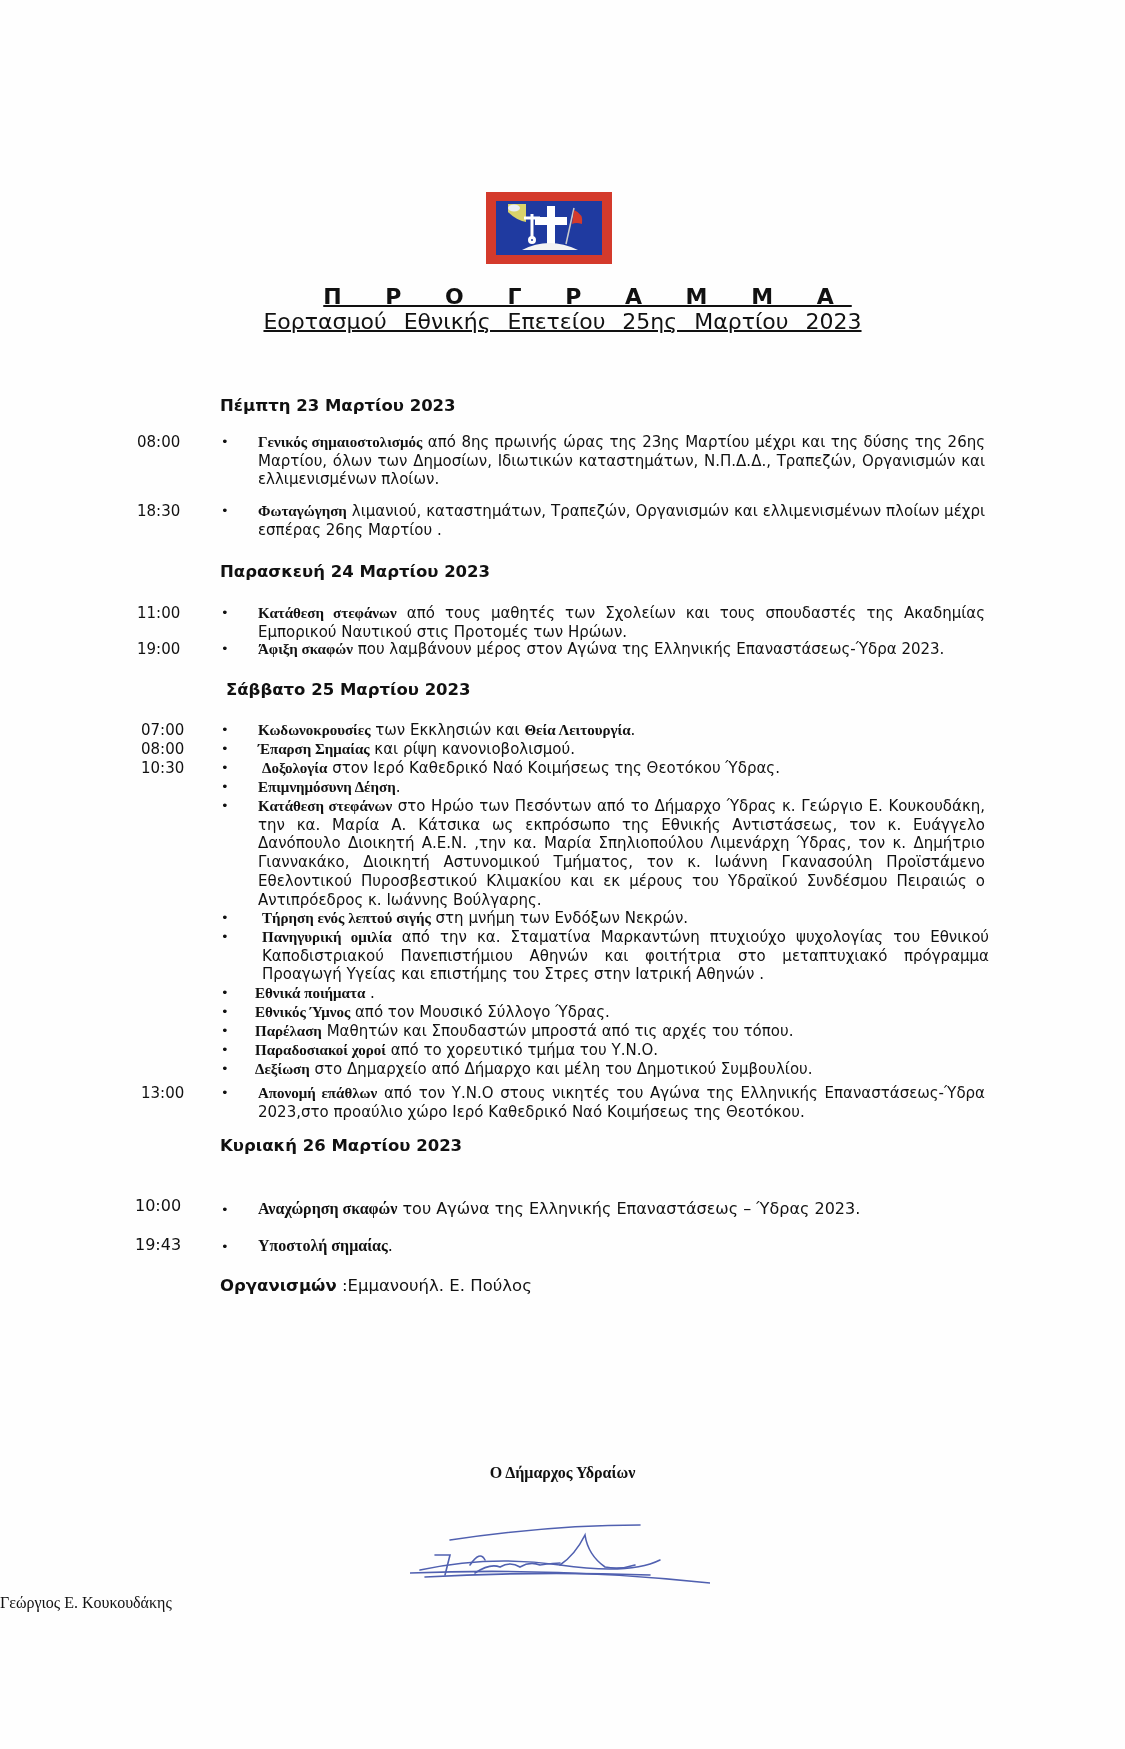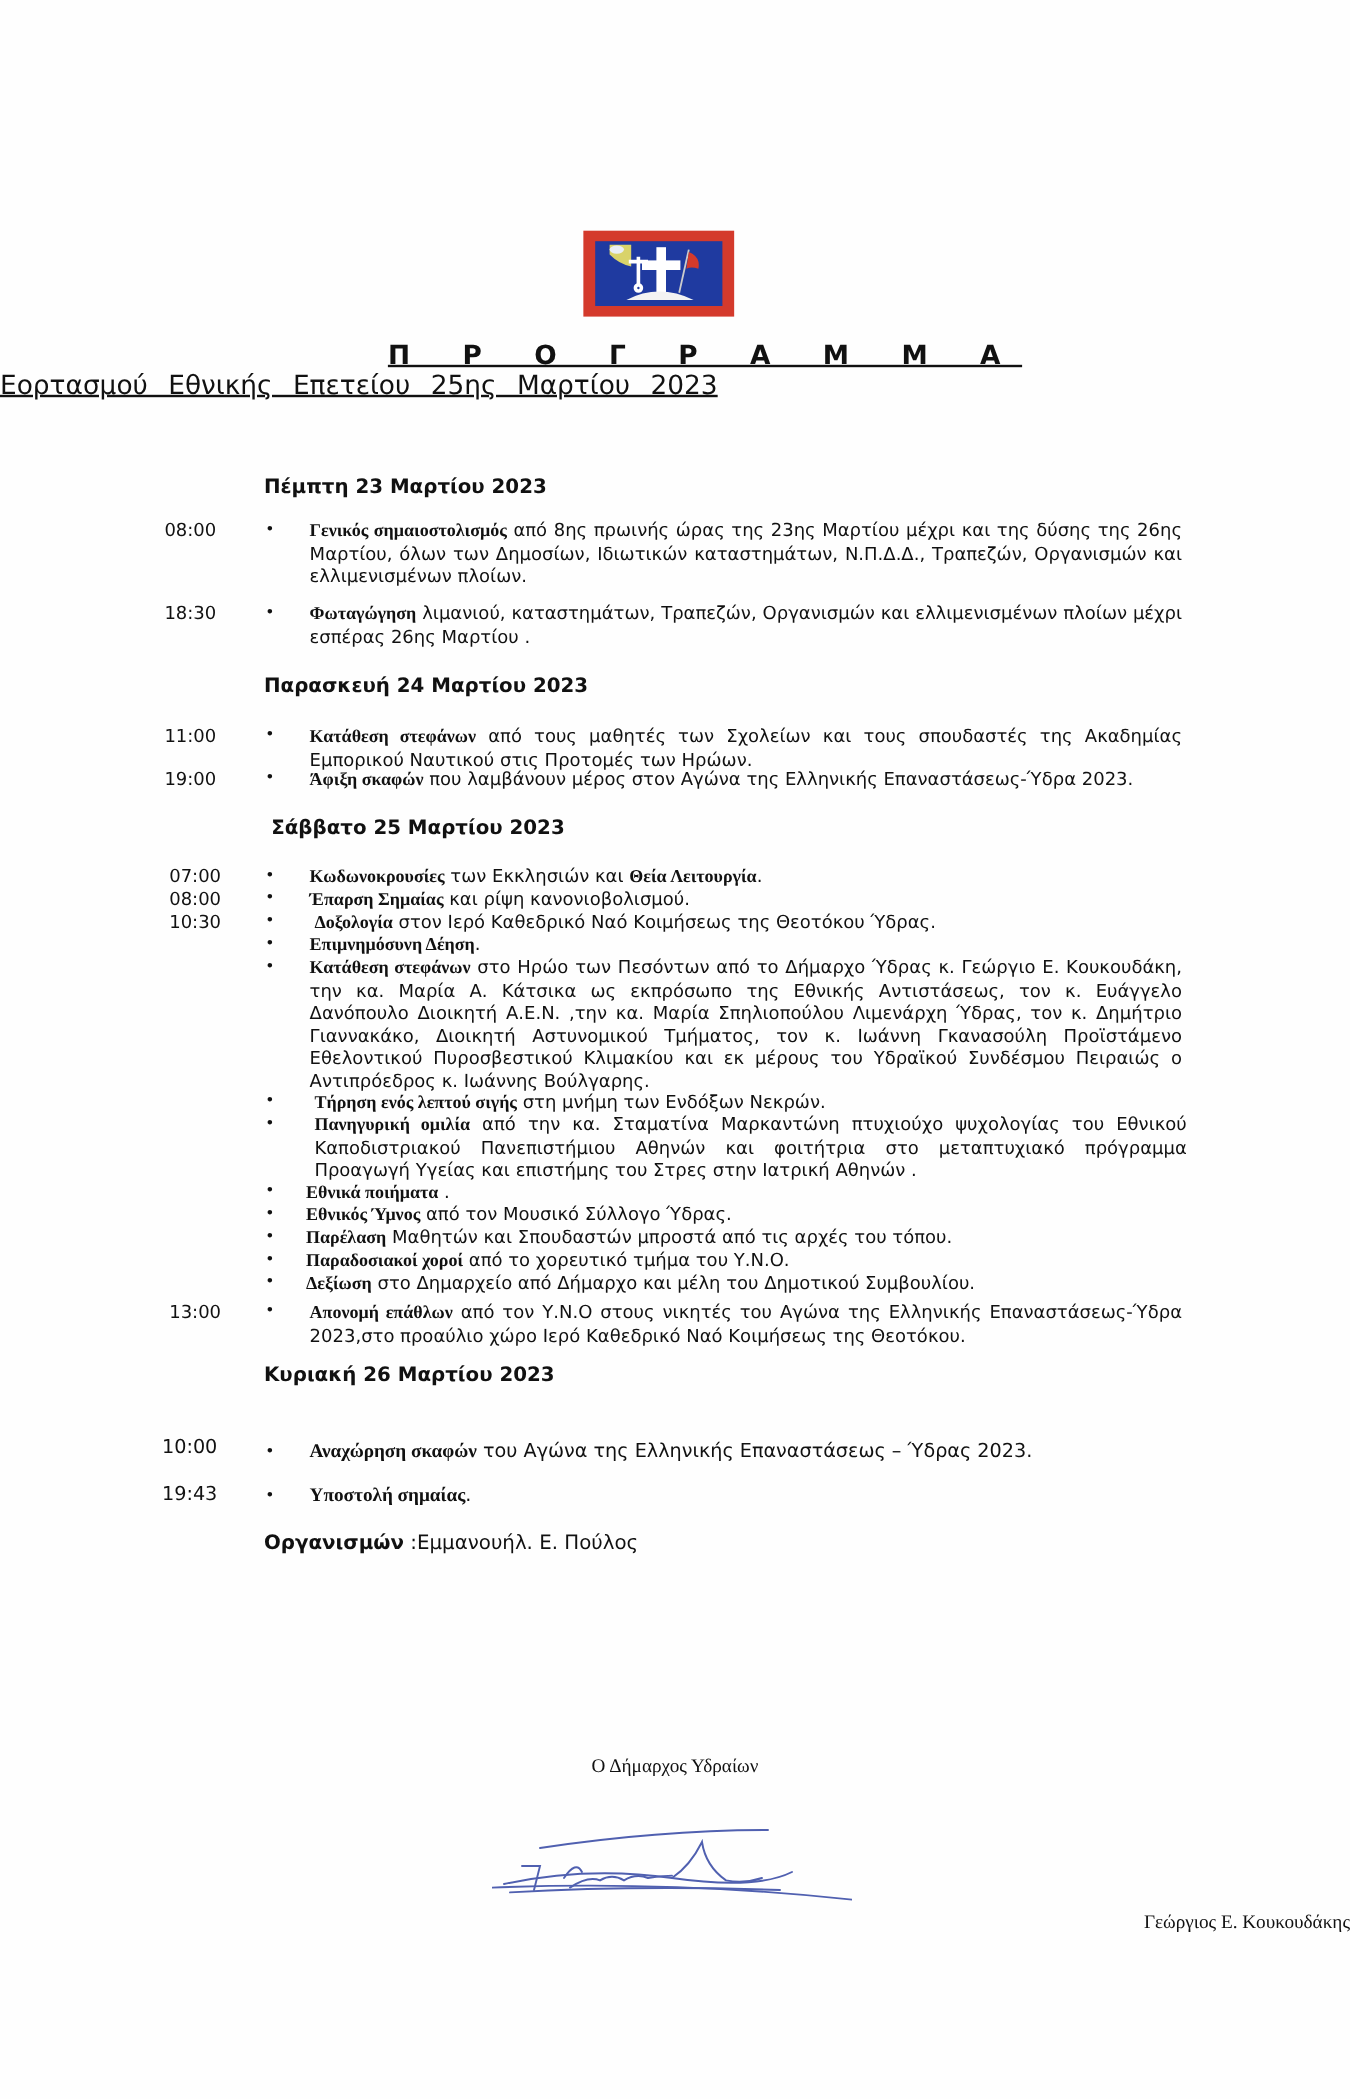--- a/index.html
+++ b/index.html
@@ -2,32 +2,32 @@
 <html><head>
 <meta charset="utf-8">
 <style>
   html, body { margin:0; padding:0; background:#fefefe; }
   body { width:1125px; height:1749px; position:relative; overflow:hidden;
          font-family:"DejaVu Sans", sans-serif; color:#111; }
   .flag { position:absolute; left:486px; top:192px; width:126px; height:72px; }
   .title1 { position:absolute; left:0; width:1125px; top:284px; text-align:center;
             font-size:22px; font-weight:bold; letter-spacing:18px;padding-left:16px; }
   .title1 span { text-decoration:underline; text-decoration-thickness:2px; padding-left:18px; }
-  .title2 { position:absolute; left:0; width:1125px; top:309px; text-align:left;
+  .title2 { position:absolute; left:0; width:1125px; top:309px; text-align:center;
             font-size:22px; word-spacing:10px; }
   .title2 span { text-decoration:underline; text-decoration-thickness:2px; }
   .day { position:absolute; left:220px; font-size:16.5px; font-weight:bold;text-align:center; }
   .row { position:absolute; left:0; width:1125px; font-size:15px; line-height:18.7px; }
   .row .time { position:absolute; left:137px; top:0; }
   .row .bullet { position:absolute; left:221px; top:0; font-size:13px; }
   .row .txt { position:absolute; left:258px; width:727px; text-align:justify; }
   .row .txt b { font-weight:bold;font-family:Liberation Serif, serif; }
   .sig-role { position:absolute; left:0; width:1125px; top:1464px; text-align:center;
-              font-family:"Liberation Serif", serif; font-size:16px; }
-  .sig-name { position:absolute; left:0; width:1125px; top:1594px; text-align:right;
+              font-family:"Liberation Serif", serif; font-size:16px;font-weight:bold; }
+  .sig-name { position:absolute; left:0; width:1125px; top:1594px; text-align:left;
               font-family:"Liberation Serif", serif; font-size:16px; }
   .sig-svg { position:absolute; left:410px; top:1515px; width:300px; height:75px; }
   .leader { position:absolute; left:220px; top:1276px; font-size:16.5px; }
   .leader b { font-weight:bold; }
 </style>
 </head>
 <body>
 
 <svg class="flag" viewBox="0 0 126 72">
   <rect x="0" y="0" width="126" height="72" fill="#d43a2c"></rect>

